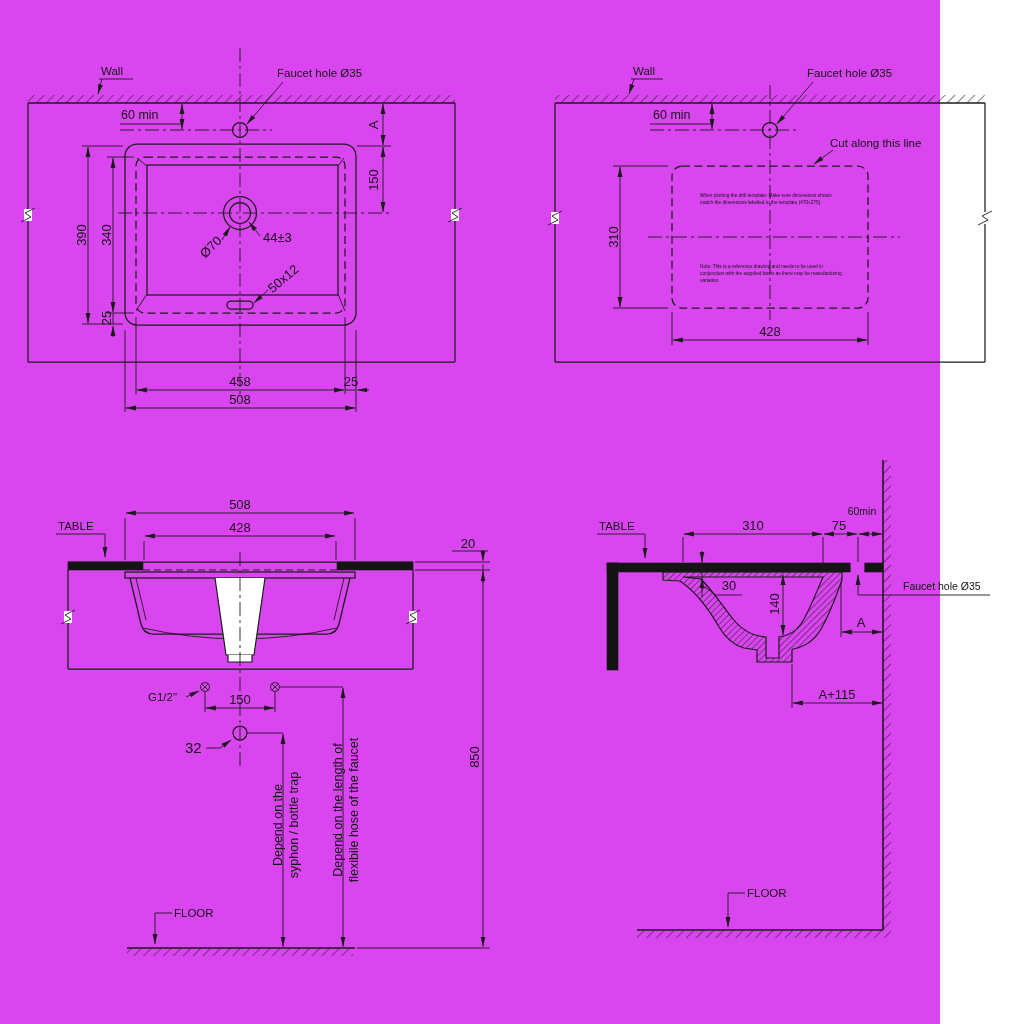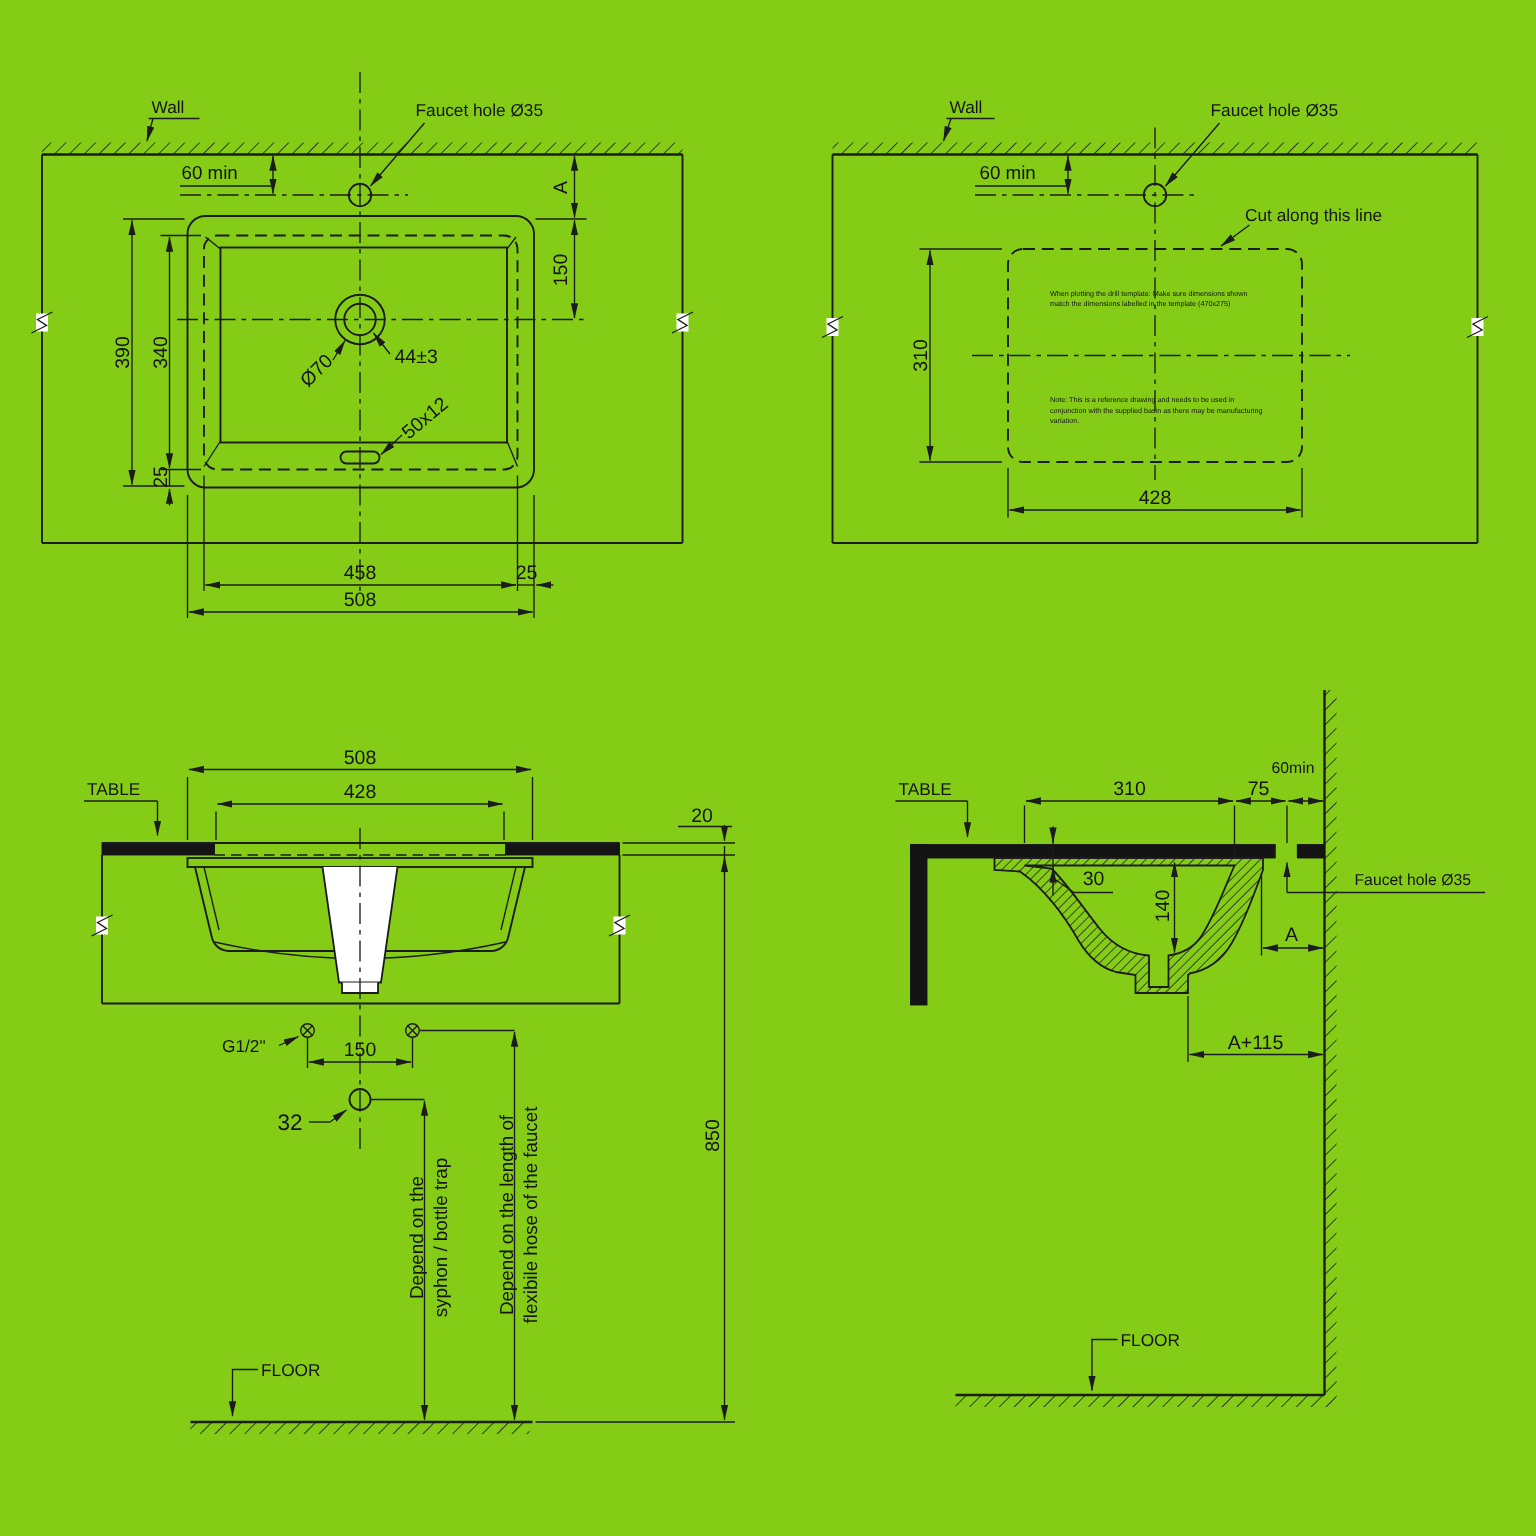--- a/index.html
+++ b/index.html
@@ -1,16 +1,16 @@
 <!DOCTYPE html>
 <html><head>
 <meta charset="utf-8">
 <style>
   html,body{margin:0;padding:0;background:#ffffff;}
-  .canvas{position:relative;width:1024px;height:1024px;background:#84cc16;font-family:"Liberation Sans",sans-serif;}
+  .canvas{position:relative;width:940px;height:1024px;background:#d946ef;font-family:"Liberation Sans",sans-serif;}
   svg{display:block;}
   .ol{fill:none;stroke:#1c1c1c;stroke-width:1.6;}
   .md{fill:none;stroke:#1c1c1c;stroke-width:1.25;}
   .tn{fill:none;stroke:#1c1c1c;stroke-width:0.9;}
   .dash{stroke-dasharray:8 4.5;}
   .cl{fill:none;stroke:#1c1c1c;stroke-width:0.9;stroke-dasharray:14 4 3 4;}
   .dim{fill:none;stroke:#1c1c1c;stroke-width:0.9;marker-start:url(#arrS);marker-end:url(#arrE);}
   .dimE{fill:none;stroke:#1c1c1c;stroke-width:0.9;marker-end:url(#arrE);}
   .blk{fill:#141414;stroke:#141414;stroke-width:0.6;}
   .wht{fill:#ffffff;stroke:none;}

